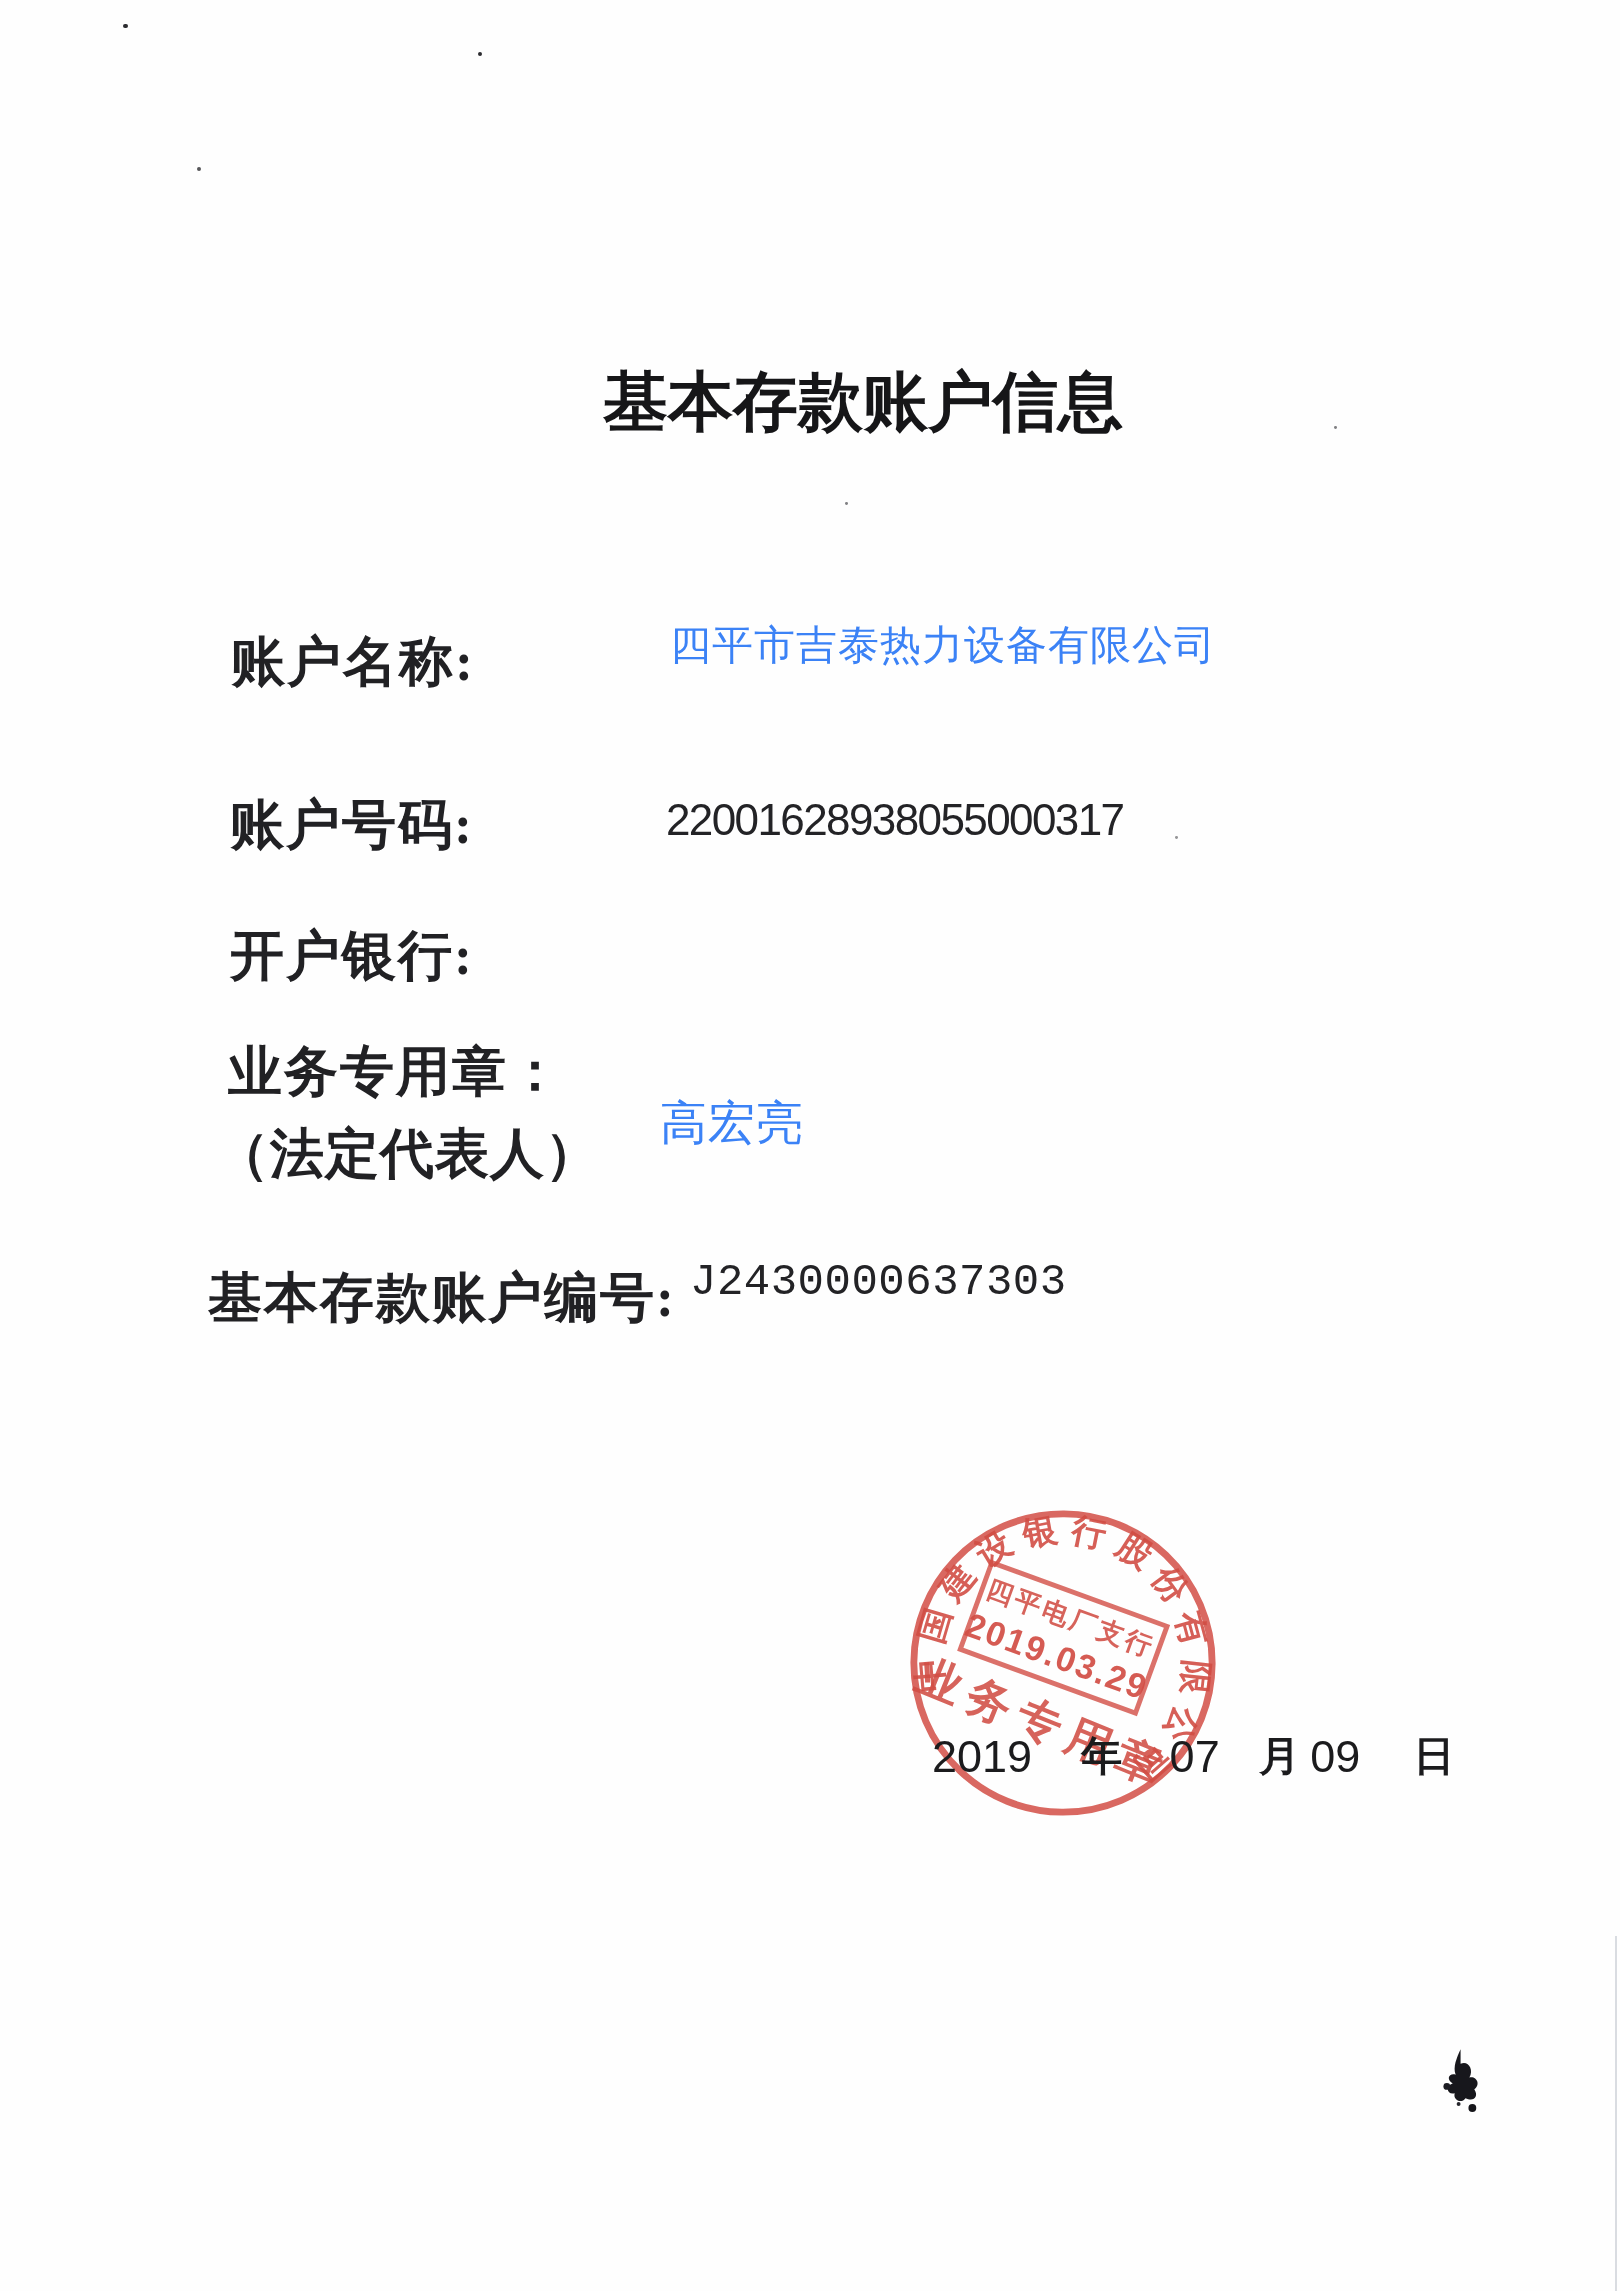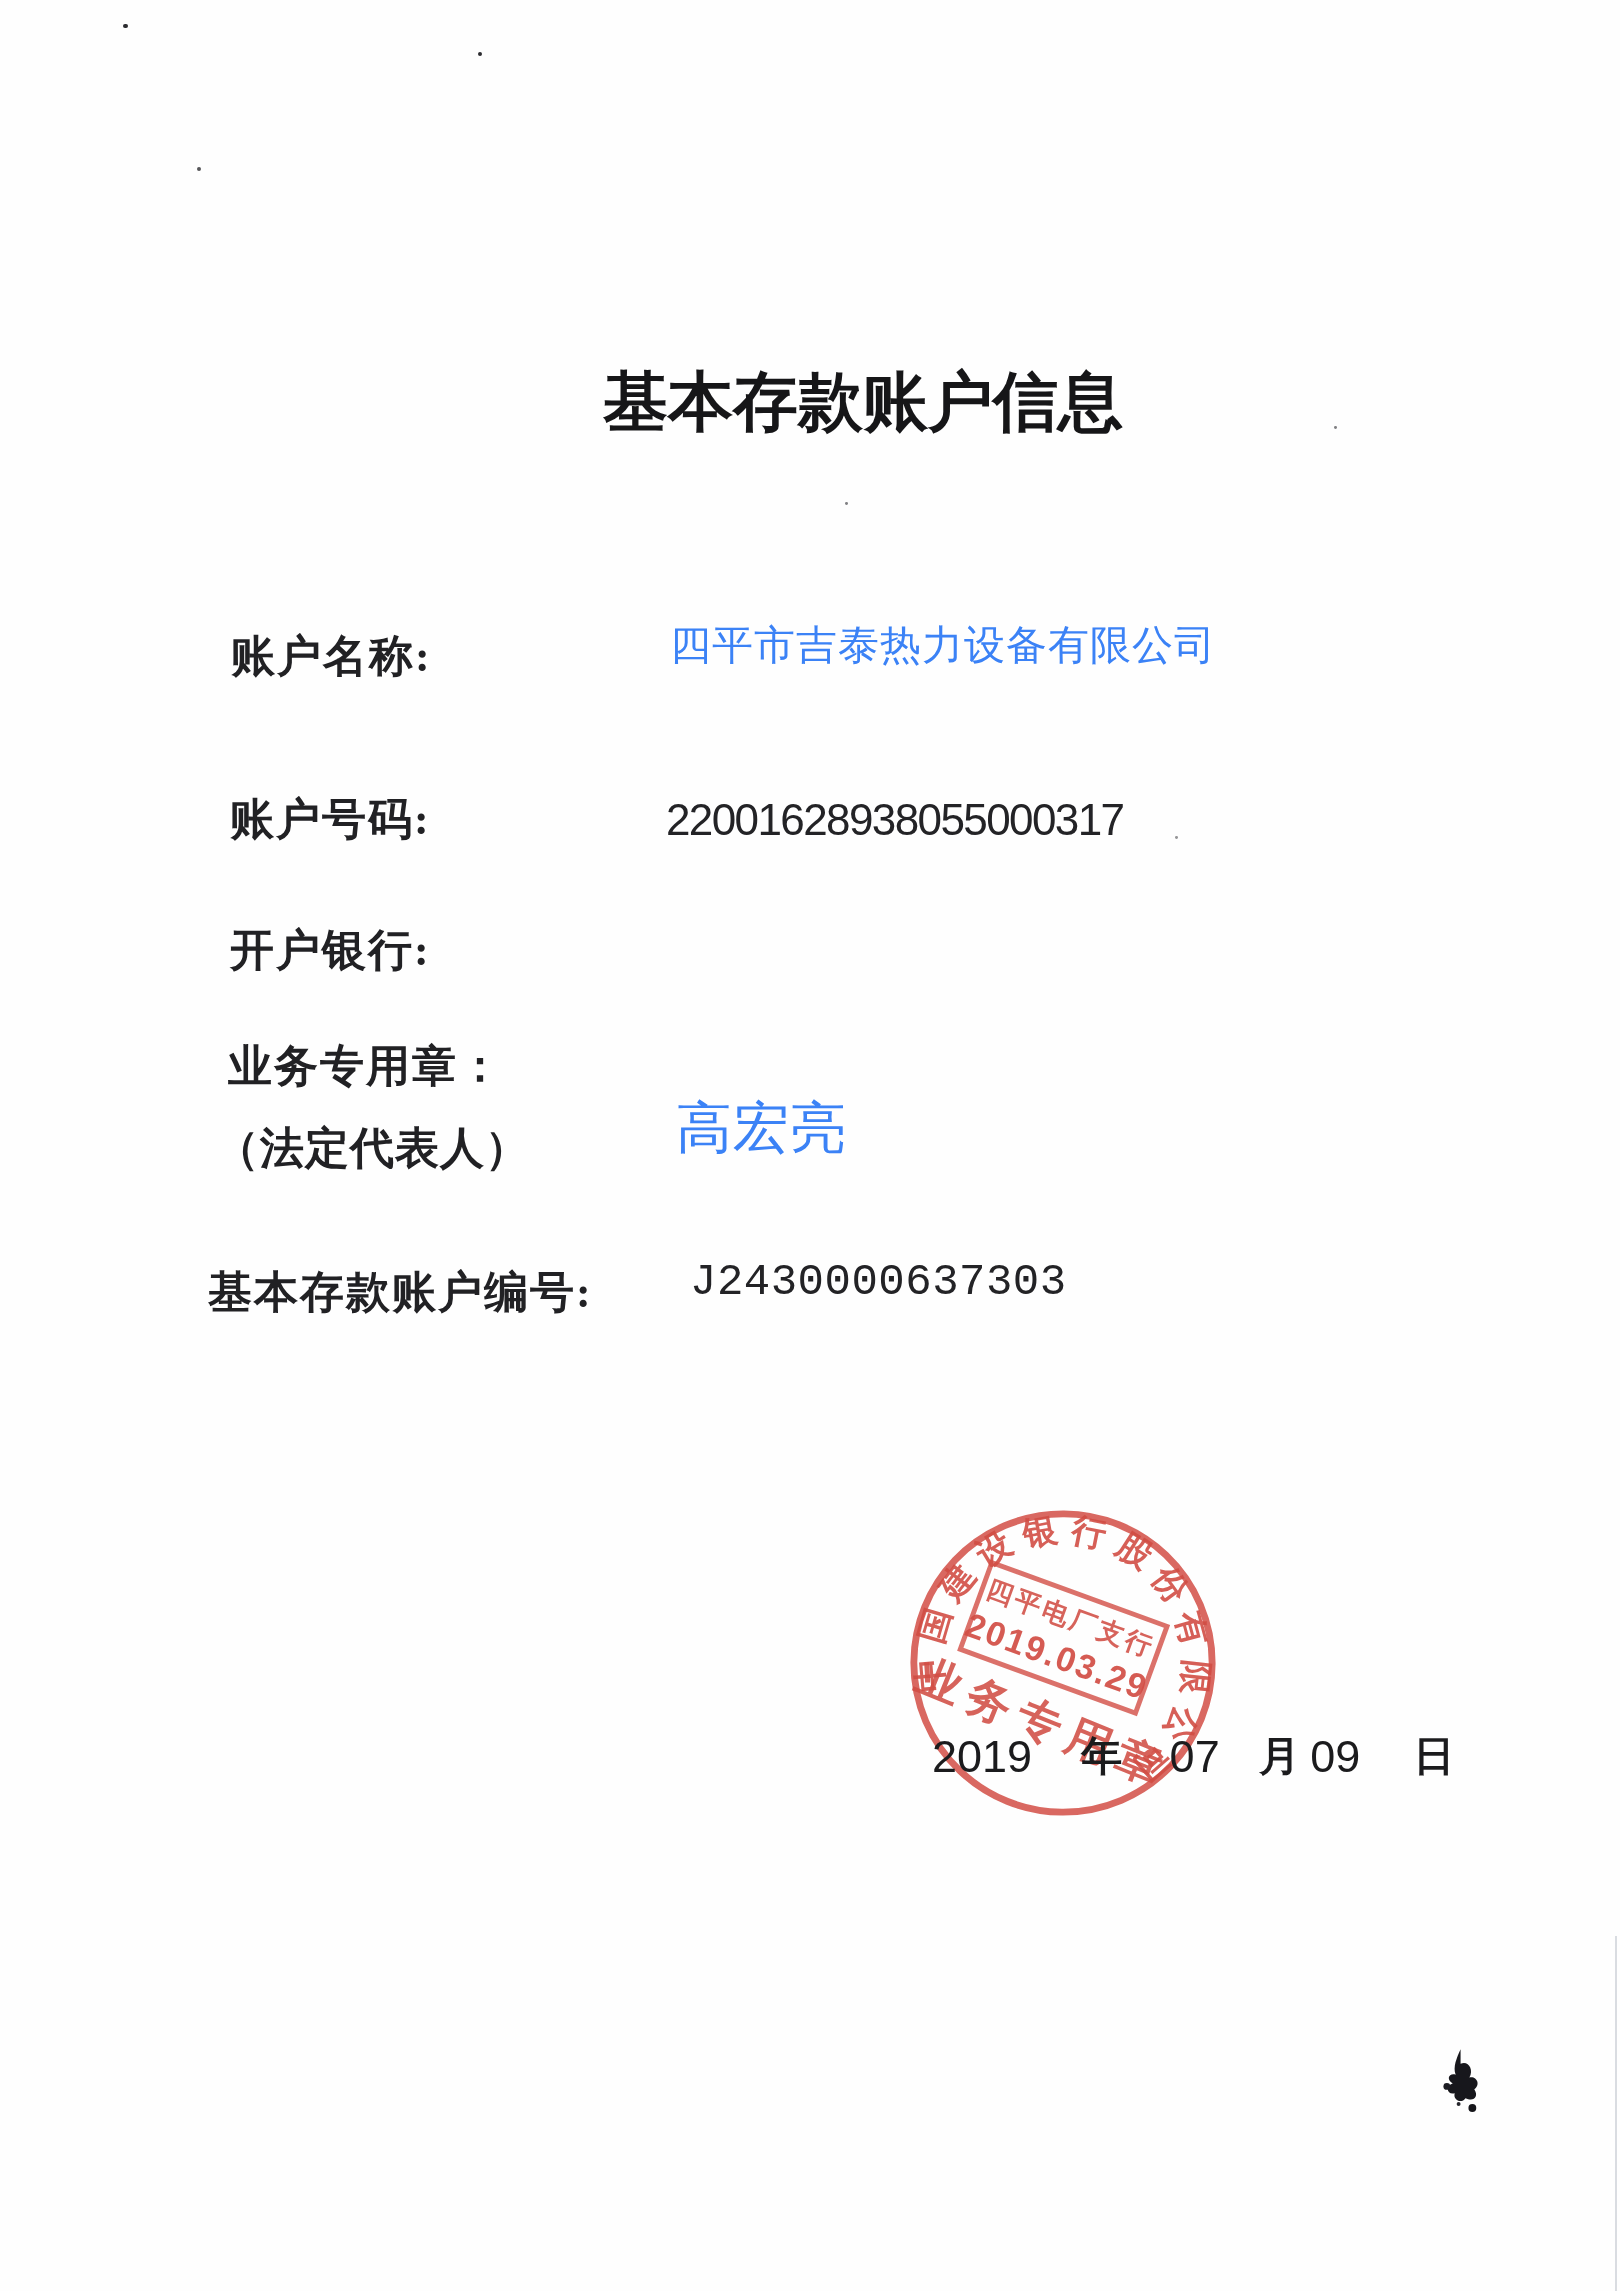--- a/index.html
+++ b/index.html
@@ -17,35 +17,35 @@
   
   .doc-title{
     left:0;top:370px;width:100%;
     text-align:center;
     transform:translateX(53px);
     font-size:65px;font-weight:bold;letter-spacing:0px;
     color:#161618;
   }
 
   
-  .flabel{font-weight:bold;font-size:44px;letter-spacing:2px;color:#212124;}
+  .flabel{font-weight:bold;font-size:54px;letter-spacing:2px;color:#212124;}
   
   .fvalue{font-size:40px;letter-spacing:1px;color:#3b82f6;}
   
   .fnum{font-family:"Liberation Sans","DejaVu Sans",sans-serif;font-size:44px;color:#232326;}
 
   .f1l{left:231px;top:635px;}
   .f1v{left:670px;top:625px;font-size:41px;}
   .f2l{left:230px;top:798px;}
   .f2v{left:666px;top:798px;letter-spacing:-1.6px;}
   .f3l{left:230px;top:929px;}
   .f3v{left:667px;top:927px;}
   .f4l1{left:228px;top:1045px;}
   .f4l2{left:215px;top:1127px;letter-spacing:1px;}
-  .f4v{left:676px;top:1100px;font-size:56px;}
+  .f4v{left:660px;top:1100px;font-size:47px;}
   .f5l{left:208px;top:1264px;margin-top:7px;}
   .f5v{left:690px;top:1260px;letter-spacing:0.5px;font-family:Liberation Mono, monospace;}
 
   
   .date-line{left:932px;top:1734px;font-size:41px;z-index:5;}
   .date-line span{display:inline-block;vertical-align:top;}
   .date-line .num{font-family:"Liberation Sans","DejaVu Sans",sans-serif;font-size:45px;color:#1b1b1d;}
   .date-line .unit{font-weight:bold;font-size:41px;padding-top:2px;color:#1b1b1d;}
   .date-line span:nth-child(2){margin-left:39px;}
   .date-line span:nth-child(3){margin-left:37px;}

